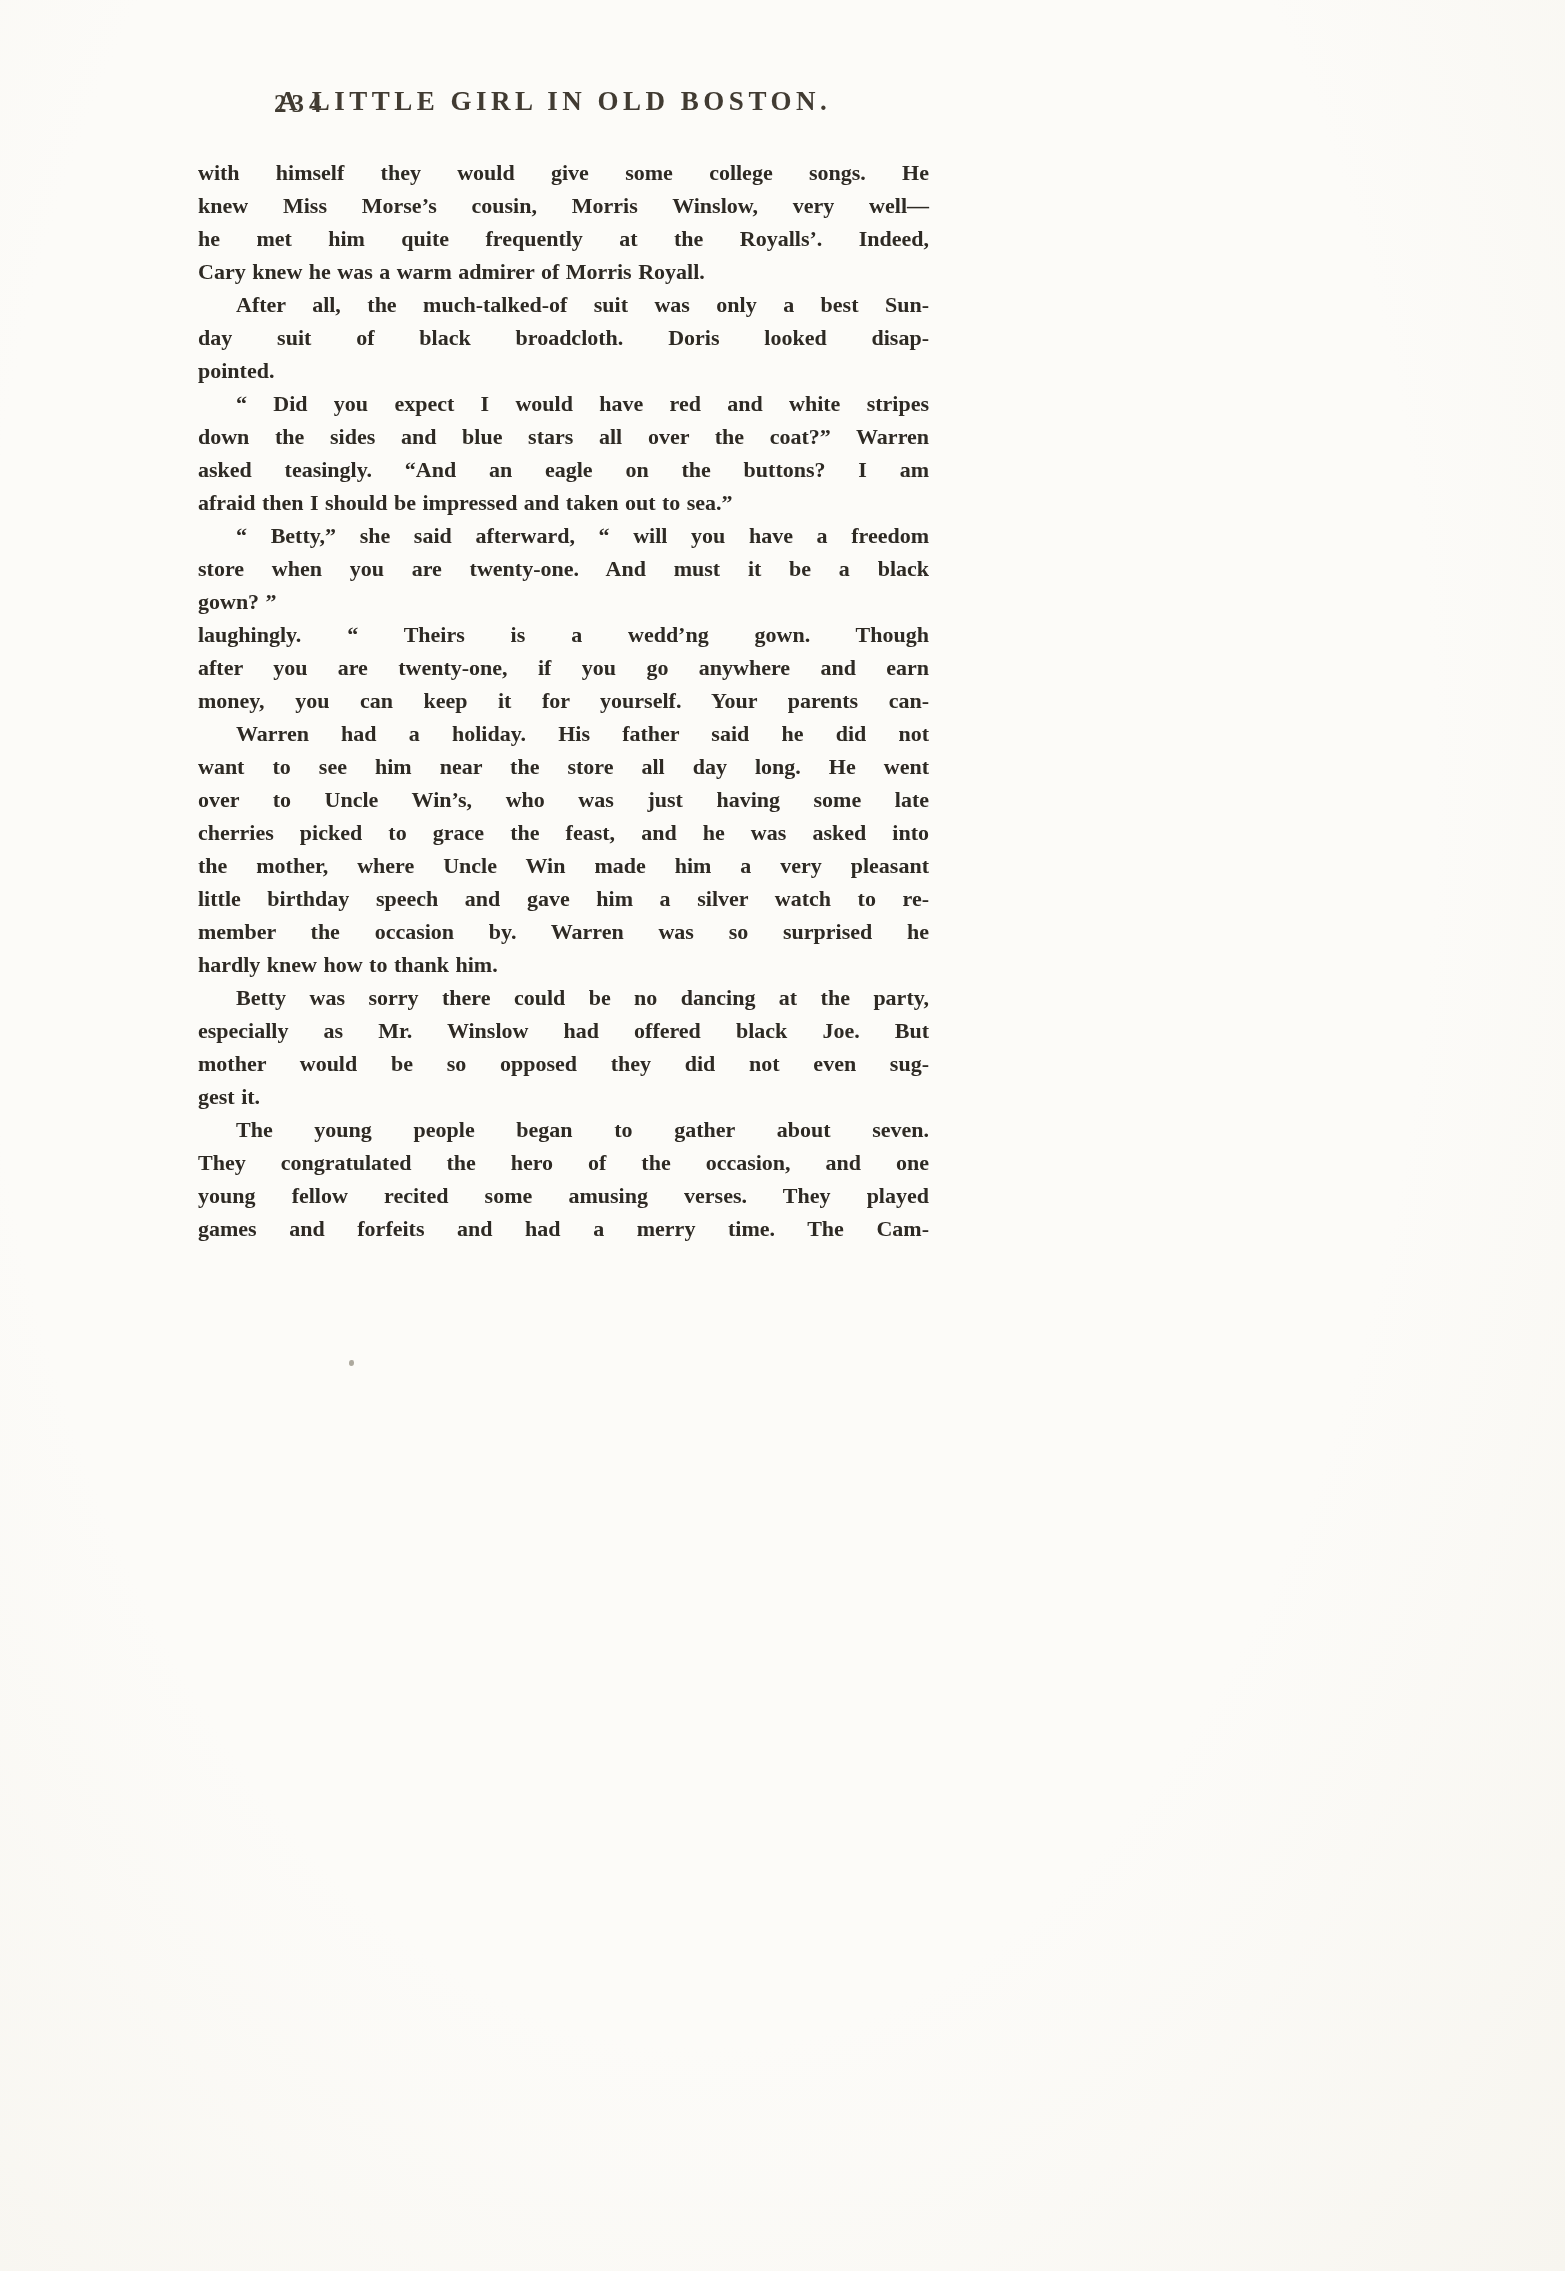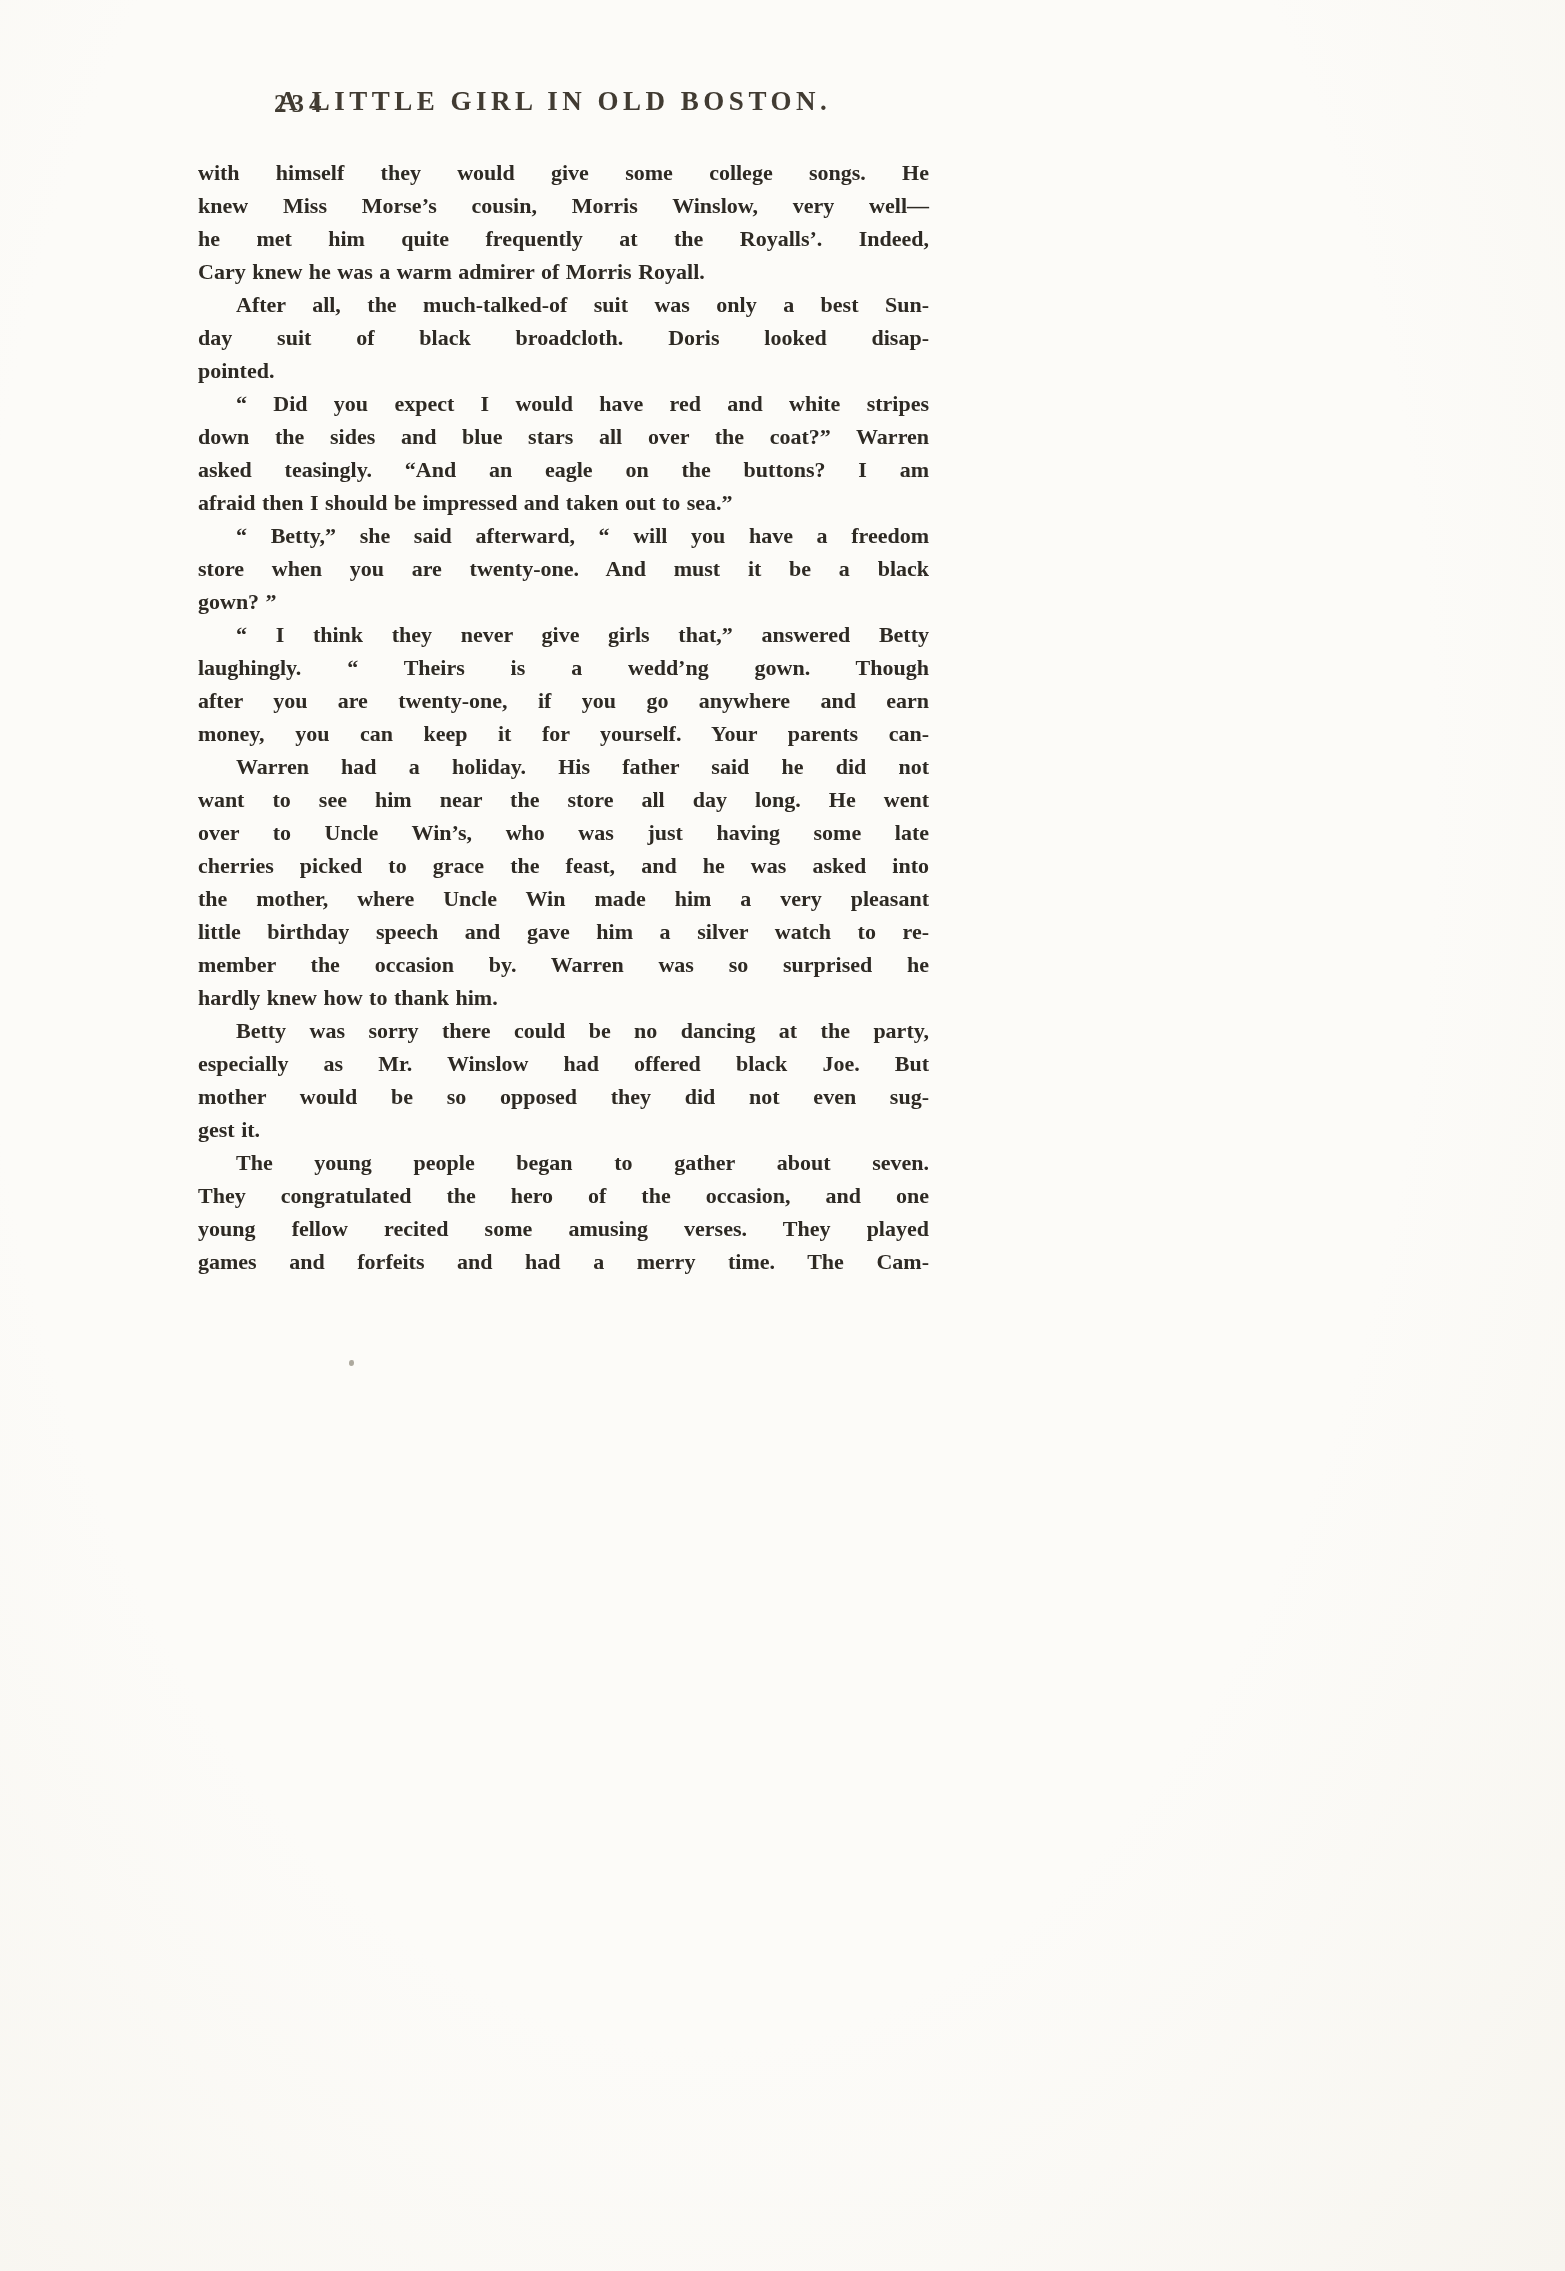--- a/index.html
+++ b/index.html
@@ -96,21 +96,20 @@
         <div class="line indent">After all, the much-talked-of suit was only a best Sun-</div>
         <div class="line">day suit of black broadcloth.  Doris looked disap-</div>
         <div class="line para-end">pointed.</div>
         <div class="line indent">“ Did you expect I would have red and white stripes</div>
         <div class="line">down the sides and blue stars all over the coat?”  Warren</div>
         <div class="line">asked teasingly.  “And an eagle on the buttons?  I am</div>
         <div class="line para-end">afraid then I should be impressed and taken out to sea.”</div>
         <div class="line indent">“ Betty,” she said afterward, “ will you have a freedom</div>
         <div class="line">store when you are twenty-one.  And must it be a black</div>
         <div class="line para-end">gown? ”</div>
-        <div class="line indent">“ I think they never give girls that,” answered Betty</div>
         <div class="line">laughingly.  “ Theirs  is  a  wedd’ng  gown.  Though</div>
         <div class="line">after you are twenty-one, if you go anywhere and earn</div>
         <div class="line">money, you can keep it for yourself.  Your parents can-</div>
         <div class="line indent">Warren had a holiday.  His father said he did not</div>
         <div class="line">want to see him near the store all day long.  He went</div>
         <div class="line">over to Uncle Win’s, who was just having some late</div>
         <div class="line">cherries picked to grace the feast, and he was asked into</div>
         <div class="line">the mother, where Uncle Win made him a very pleasant</div>
         <div class="line">little birthday speech and gave him a silver watch to re-</div>
         <div class="line">member the occasion by.  Warren was so surprised he</div>

